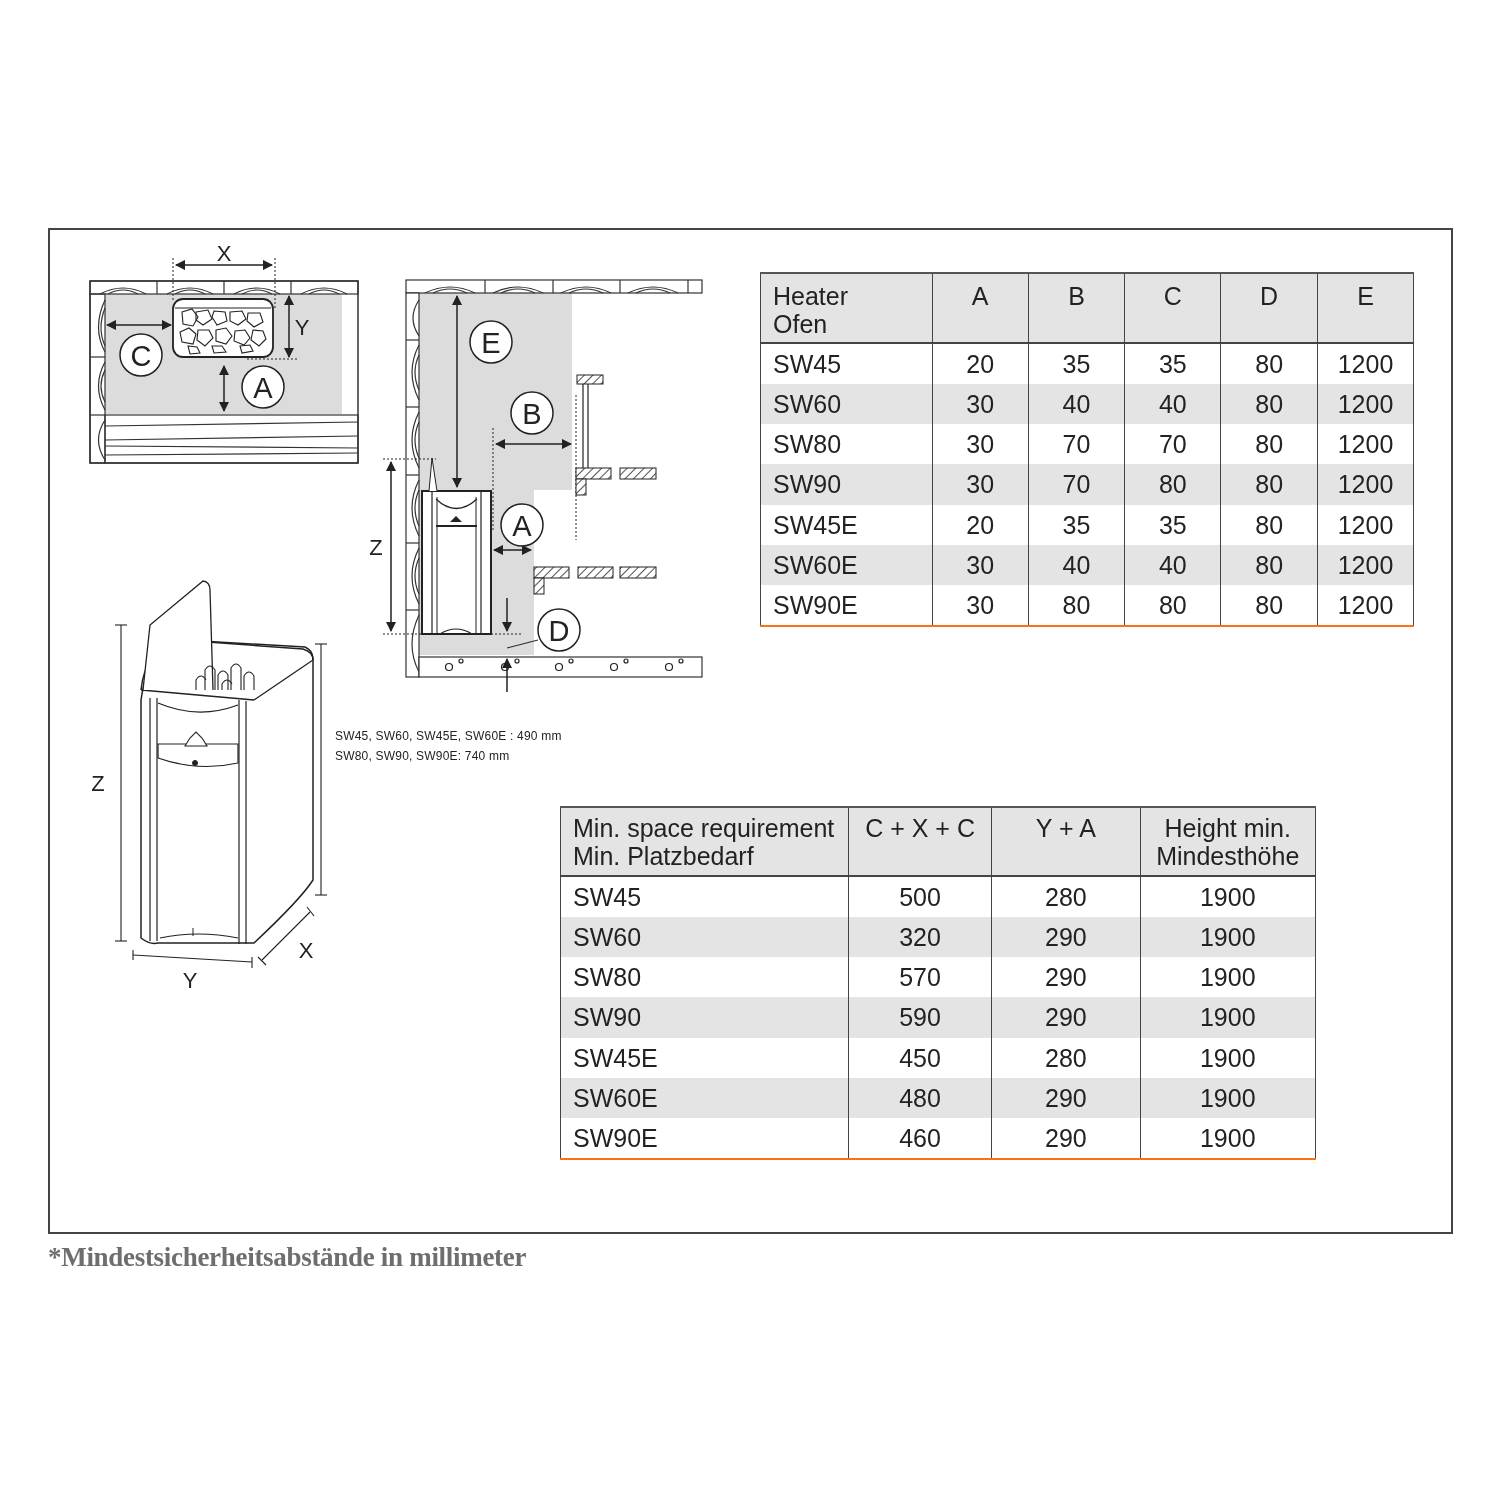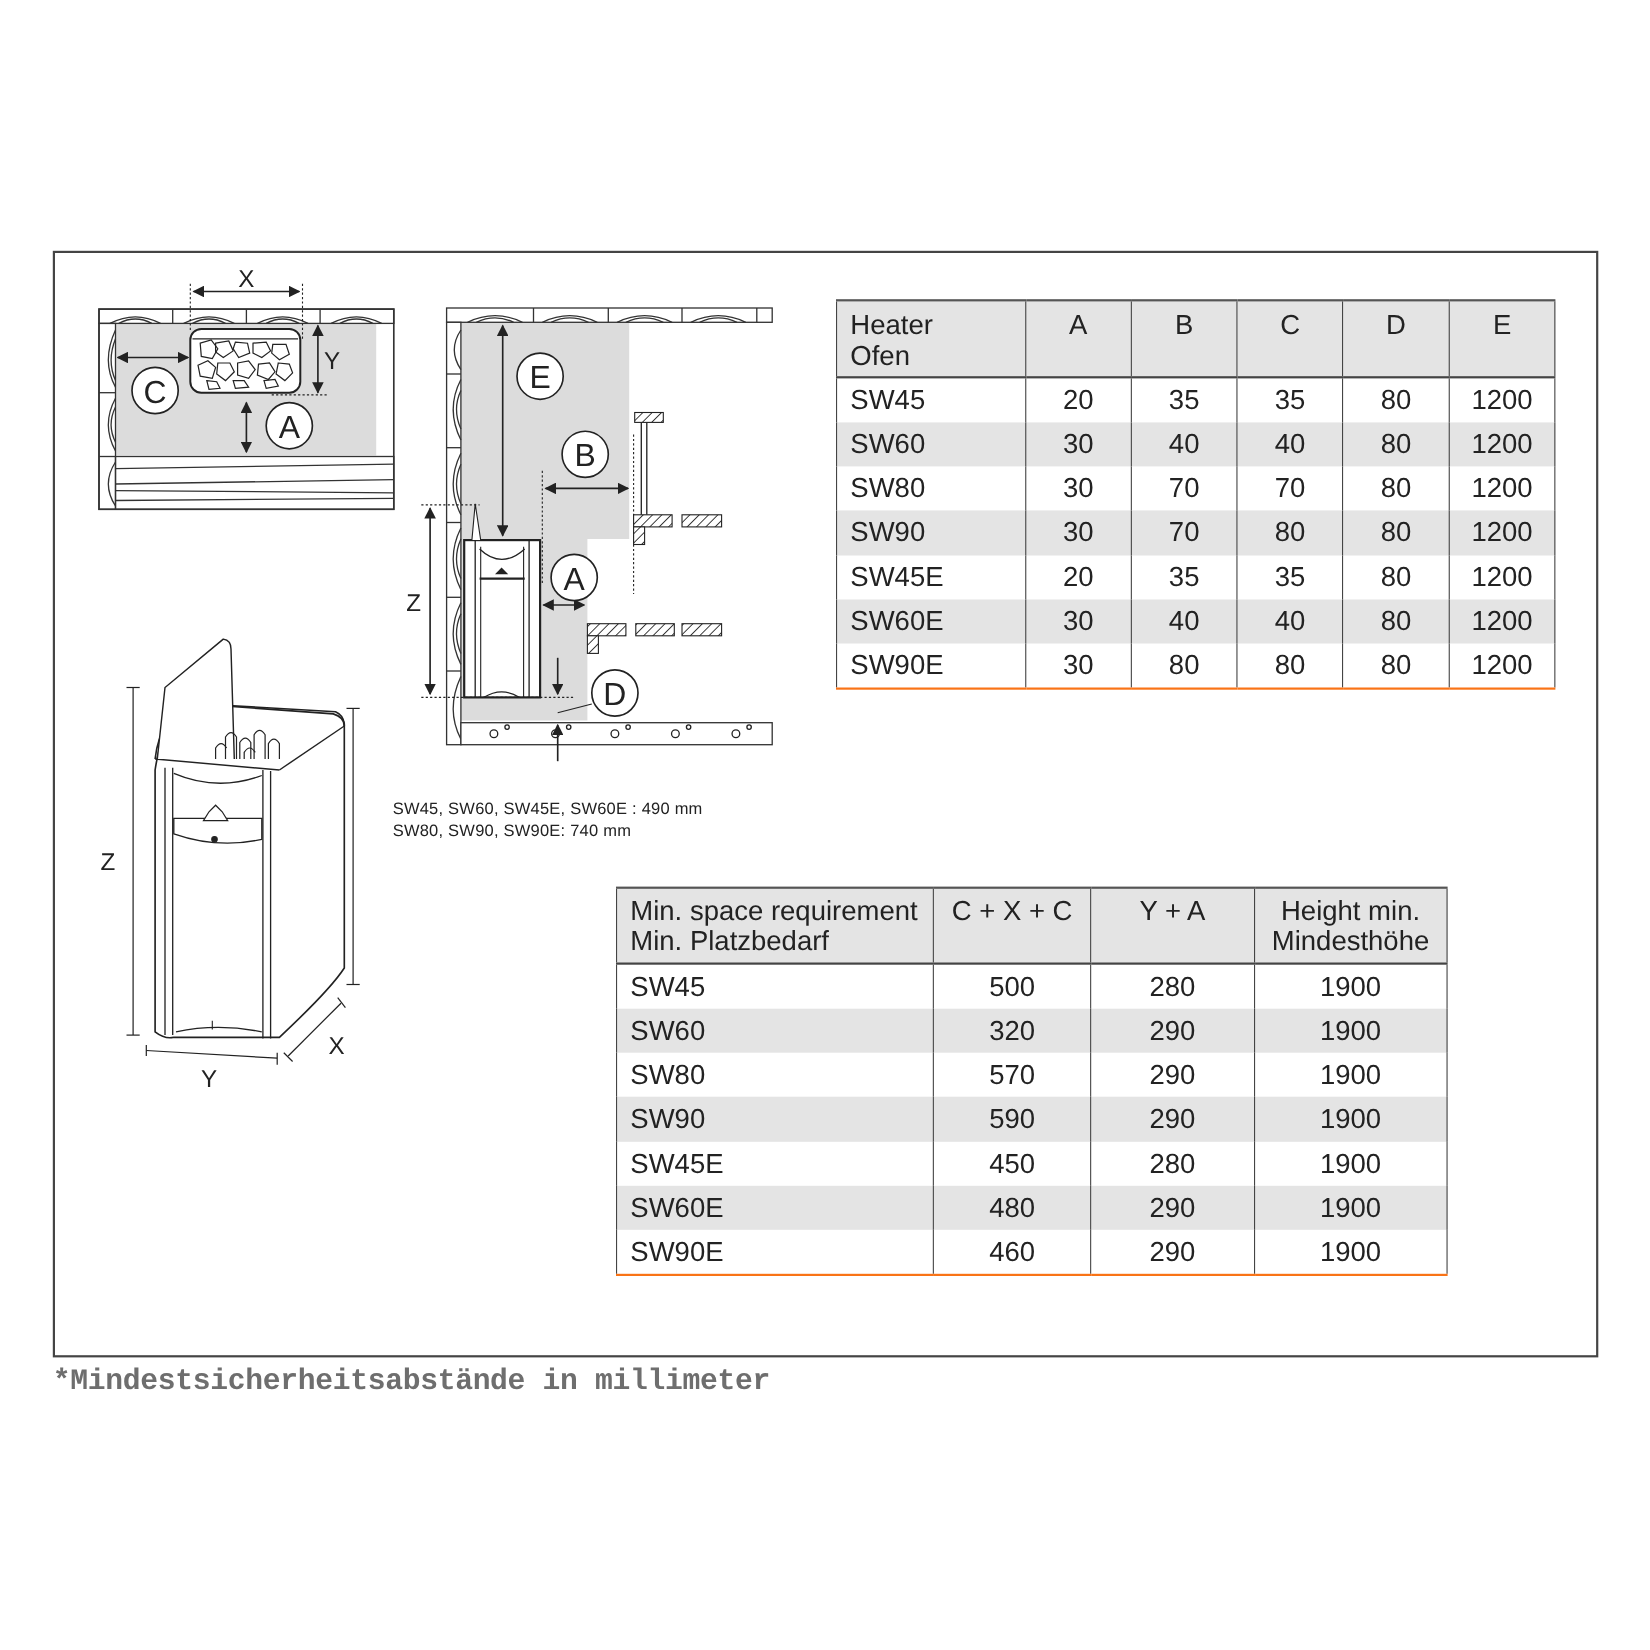--- a/index.html
+++ b/index.html
@@ -1,40 +1,40 @@
 <!DOCTYPE html>
 <html><head>
 <meta charset="utf-8">
 <style>
   * { box-sizing: border-box; margin: 0; padding: 0; }
   html, body { width: 1500px; height: 1500px; background: #ffffff; overflow: hidden; }
   body { position: relative; font-family: "Liberation Sans", sans-serif; color: #222; }
 
   .frame { position: absolute; left: 48px; top: 228px; width: 1405px; height: 1006px; border: 2px solid #444; background: #fff; }
 
-  .footnote { position: absolute; left: 48px; top: 1242px; font-family: Liberation Mono, monospace; font-weight: bold; font-size: 27px; color: #6e6e6e; letter-spacing: -0.3px; }
+  .footnote { position: absolute; left: 48px; top: 1242px; font-family: Liberation Serif, serif; font-weight: bold; font-size: 27px; color: #6e6e6e; letter-spacing: -0.3px; }
 
   table.spec { position: absolute; border-collapse: collapse; font-family: "Liberation Sans", sans-serif; color: #222; }
   table.spec th, table.spec td { border-left: 1.5px solid #444; border-right: 1.5px solid #444; font-weight: normal; }
   table.spec thead th { background: #e4e4e4; vertical-align: top; border-top: 2px solid #555; border-bottom: 2px solid #444; }
   table.spec tbody tr:nth-child(even) td { background: #e4e4e4; }
   table.spec tbody tr:last-child td { border-bottom: 2px solid #f97316; }
   table.spec td { text-align: center; }
   table.spec td:first-child, table.spec th:first-child { text-align: left; padding-left: 12px; }
 
   #table1 { left: 760px; top: 272px; width: 654px; font-size: 25px; }
   #table1 thead th { height: 70px; padding-top: 8px; line-height: 28px; }
   #table1 td { height: 40.2px; line-height: 40px; }
 
   #table2 { left: 560px; top: 806px; width: 756px; font-size: 25px; }
   #table2 thead th { height: 69px; padding-top: 6px; line-height: 28px; text-align: center; }
   #table2 thead th:first-child { text-align: left; }
   #table2 td { height: 40.2px; line-height: 40px; }
 
-  .note { position: absolute; left: 335px; top: 726px; font-size: 15px; line-height: 20px; color: #222; letter-spacing: 0.2px; margin-left: 22px; }
+  .note { position: absolute; left: 335px; top: 726px; font-size: 12px; line-height: 20px; color: #222; letter-spacing: 0.2px; }
 
   svg { position: absolute; left: 0; top: 0; }
   .lbl { font-family: "Liberation Sans", sans-serif; fill: #222; }
 </style>
 </head>
 <body>
 
 <div class="frame"></div>
 
 <svg width="1500" height="1500" viewBox="0 0 1500 1500">

